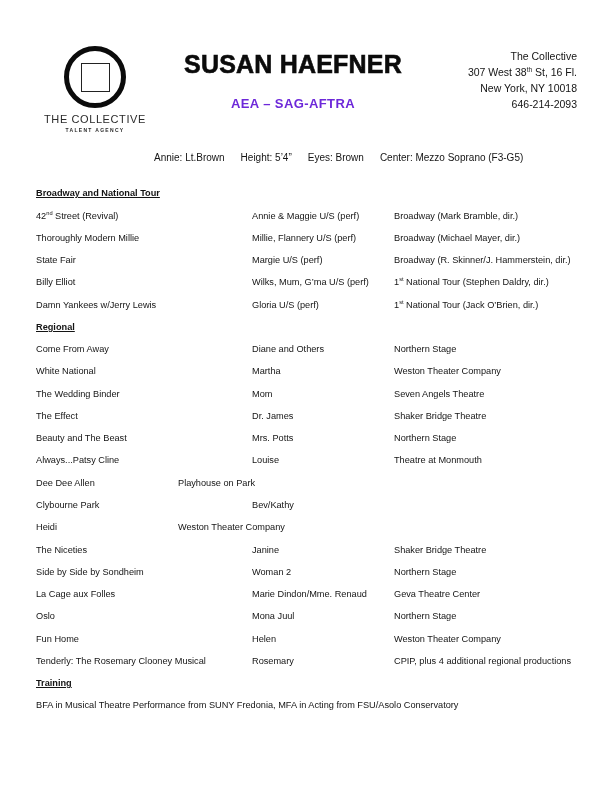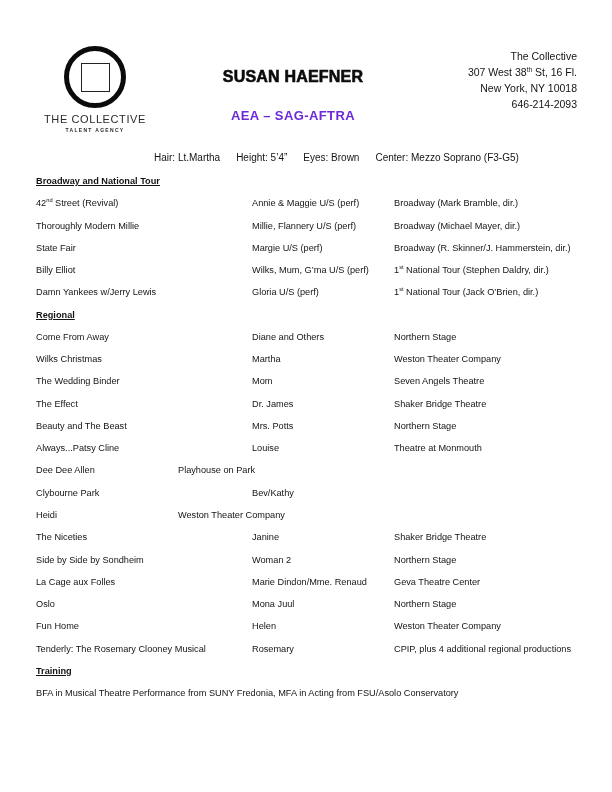--- a/index.html
+++ b/index.html
@@ -17,32 +17,32 @@
     width:52px;height:52px;margin:2px auto 0;
     border:5px solid #0b0b0b;border-radius:50%;
     display:flex;align-items:center;justify-content:center;
   }
   .logo-square{width:27px;height:27px;border:1.5px solid #222;}
   .logo-name{margin-top:5px;font-size:11px;letter-spacing:0.6px;color:#2a2a2a;white-space:nowrap;}
   .logo-tagline{margin-top:2px;font-size:5px;font-weight:700;letter-spacing:1.3px;color:#2a2a2a;}
   
   .title-block{position:absolute;left:160px;top:52px;width:266px;text-align:center;}
   .title-block h1{
-    margin:12px;font-size:16px;line-height:25px;font-weight:800;
+    margin:0;font-size:25px;line-height:25px;font-weight:800;
     letter-spacing:0.2px;color:#0b0b0b;-webkit-text-stroke:0.6px #0b0b0b;
     white-space:nowrap;
   }
   .unions{margin-top:19px;font-size:13px;font-weight:700;letter-spacing:0.4px;color:#6d28d9;}
   
   .contact{position:absolute;right:35px;top:48px;text-align:right;font-size:10.5px;line-height:16px;white-space:nowrap;}
   
   .stats{position:absolute;left:154px;top:152px;display:flex;gap:16px;font-size:10px;white-space:nowrap;}
   
   .resume-body{position:absolute;left:36px;top:176px;right:10px;font-size:9.2px;}
-  .bline{height:22.28px;display:flex;align-items:flex-start;}
+  .bline{height:22.28px;display:flex;align-items:flex-end;}
   .bline .c1{width:216px;flex:0 0 216px;white-space:nowrap;}
   .bline .c2{width:142px;flex:0 0 142px;white-space:nowrap;}
   .bline .c3{flex:1;white-space:nowrap;}
   .section-heading{font-weight:700;text-decoration:underline;white-space:nowrap;}
   sup{font-size:62%;line-height:0;}
 </style>
 </head>
 <body>
 
 <div class="page">
@@ -61,21 +61,21 @@
   </div>
 
   <div class="contact" id="contact">
       <div>The Collective</div>
       <div>307 West 38<sup>th</sup> St, 16 Fl.</div>
       <div>New York, NY 10018</div>
       <div>646-214-2093</div>
     </div>
 
   <div class="stats" id="stats">
-      <span>Hair: Lt.Martha</span>
+      <span>Annie: Lt.Brown</span>
       <span>Height: 5’4”</span>
       <span>Eyes: Brown</span>
       <span>Center: Mezzo Soprano (F3-G5)</span>
     </div>
 
   <div class="resume-body" id="resume-body">
       <div class="bline">
         <span class="section-heading">Broadway and National Tour</span>
       </div>
       <div class="bline">
@@ -105,21 +105,21 @@
       </div>
       <div class="bline">
         <span class="section-heading">Regional</span>
       </div>
       <div class="bline">
         <span class="c1">Come From Away</span>
         <span class="c2">Diane and Others</span>
         <span class="c3">Northern Stage</span>
       </div>
       <div class="bline">
-        <span class="c1">Wilks Christmas</span>
+        <span class="c1">White National</span>
         <span class="c2">Martha</span>
         <span class="c3">Weston Theater Company</span>
       </div>
       <div class="bline">
         <span class="c1">The Wedding Binder</span>
         <span class="c2">Mom</span>
         <span class="c3">Seven Angels Theatre</span>
       </div>
       <div class="bline">
         <span class="c1">The Effect</span>

